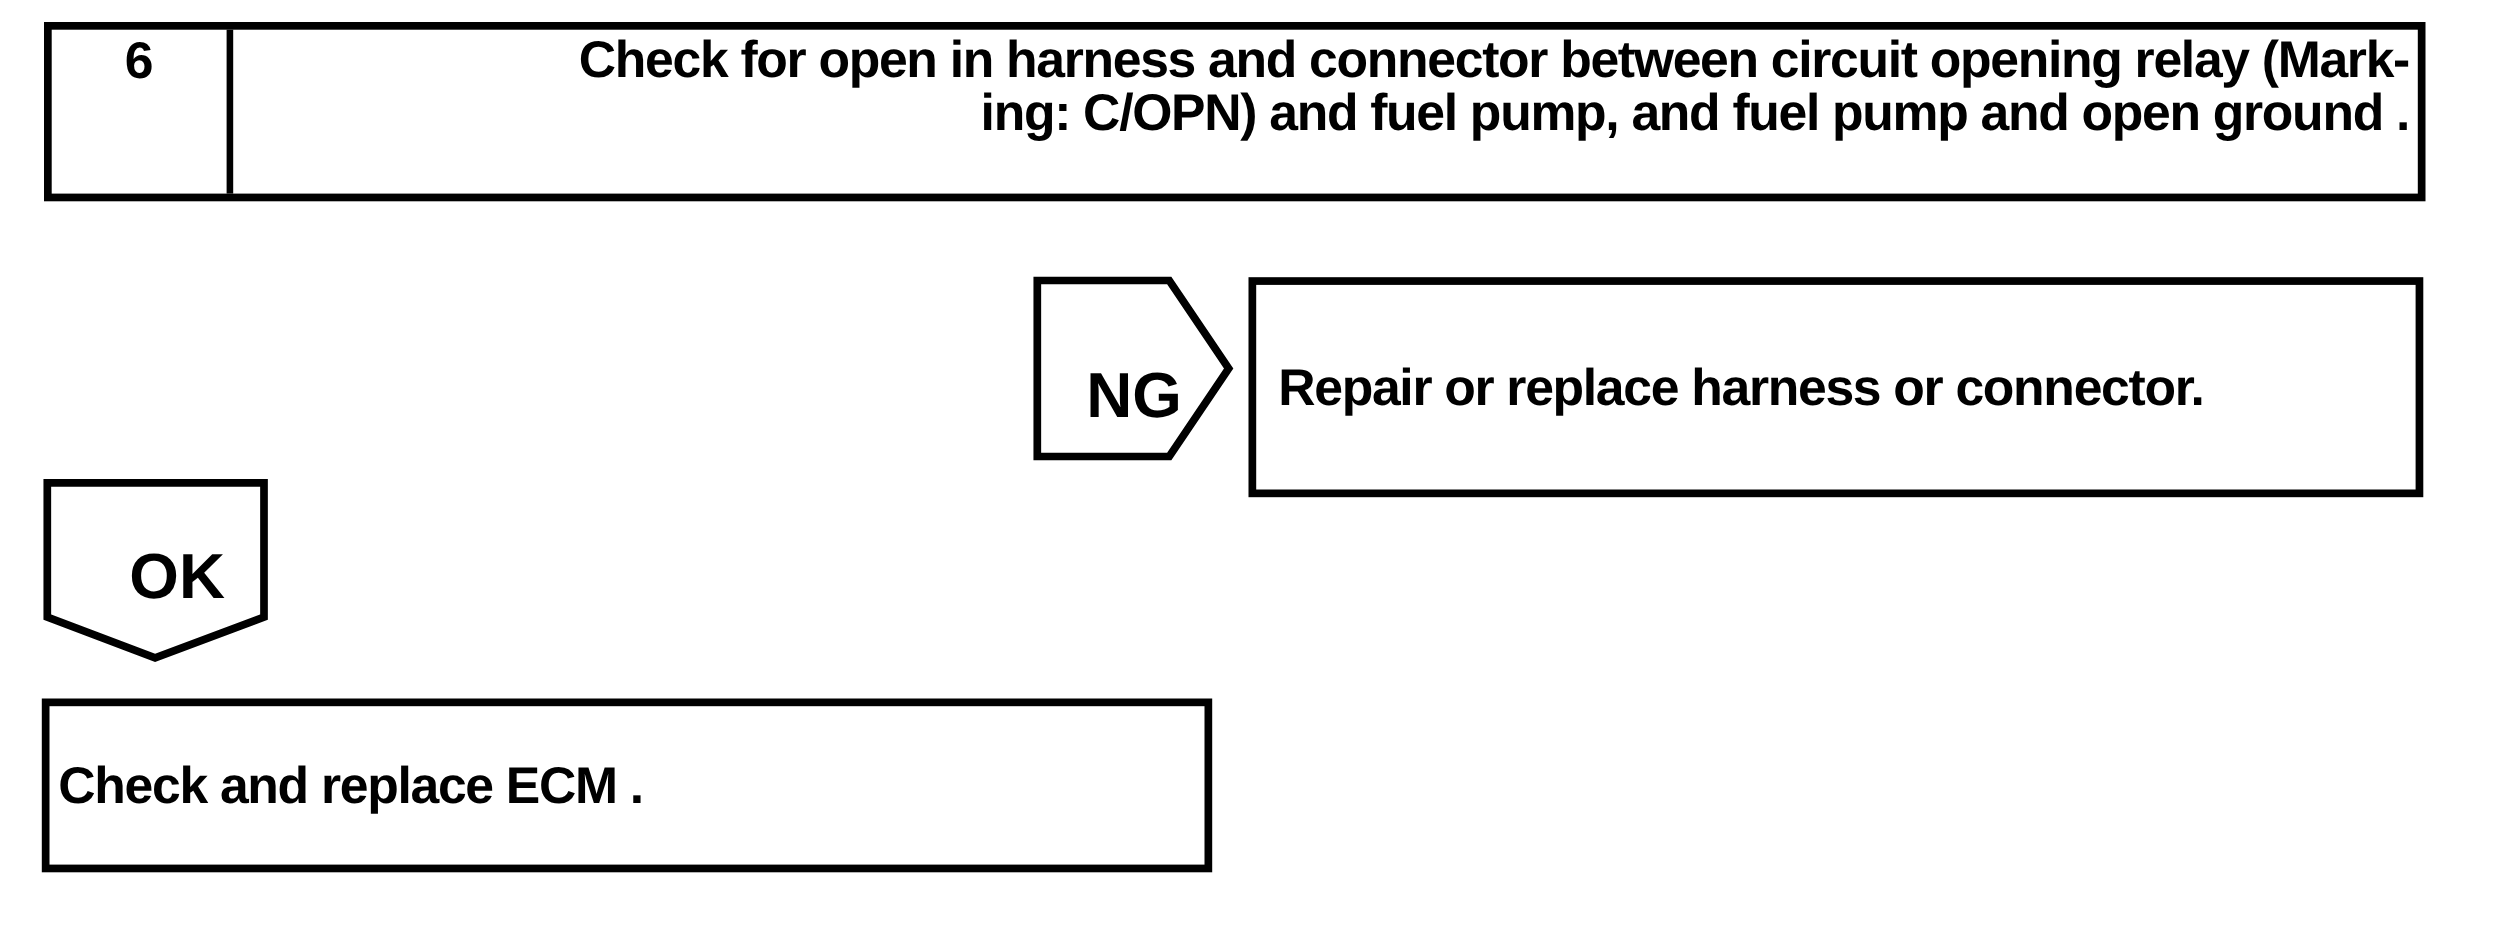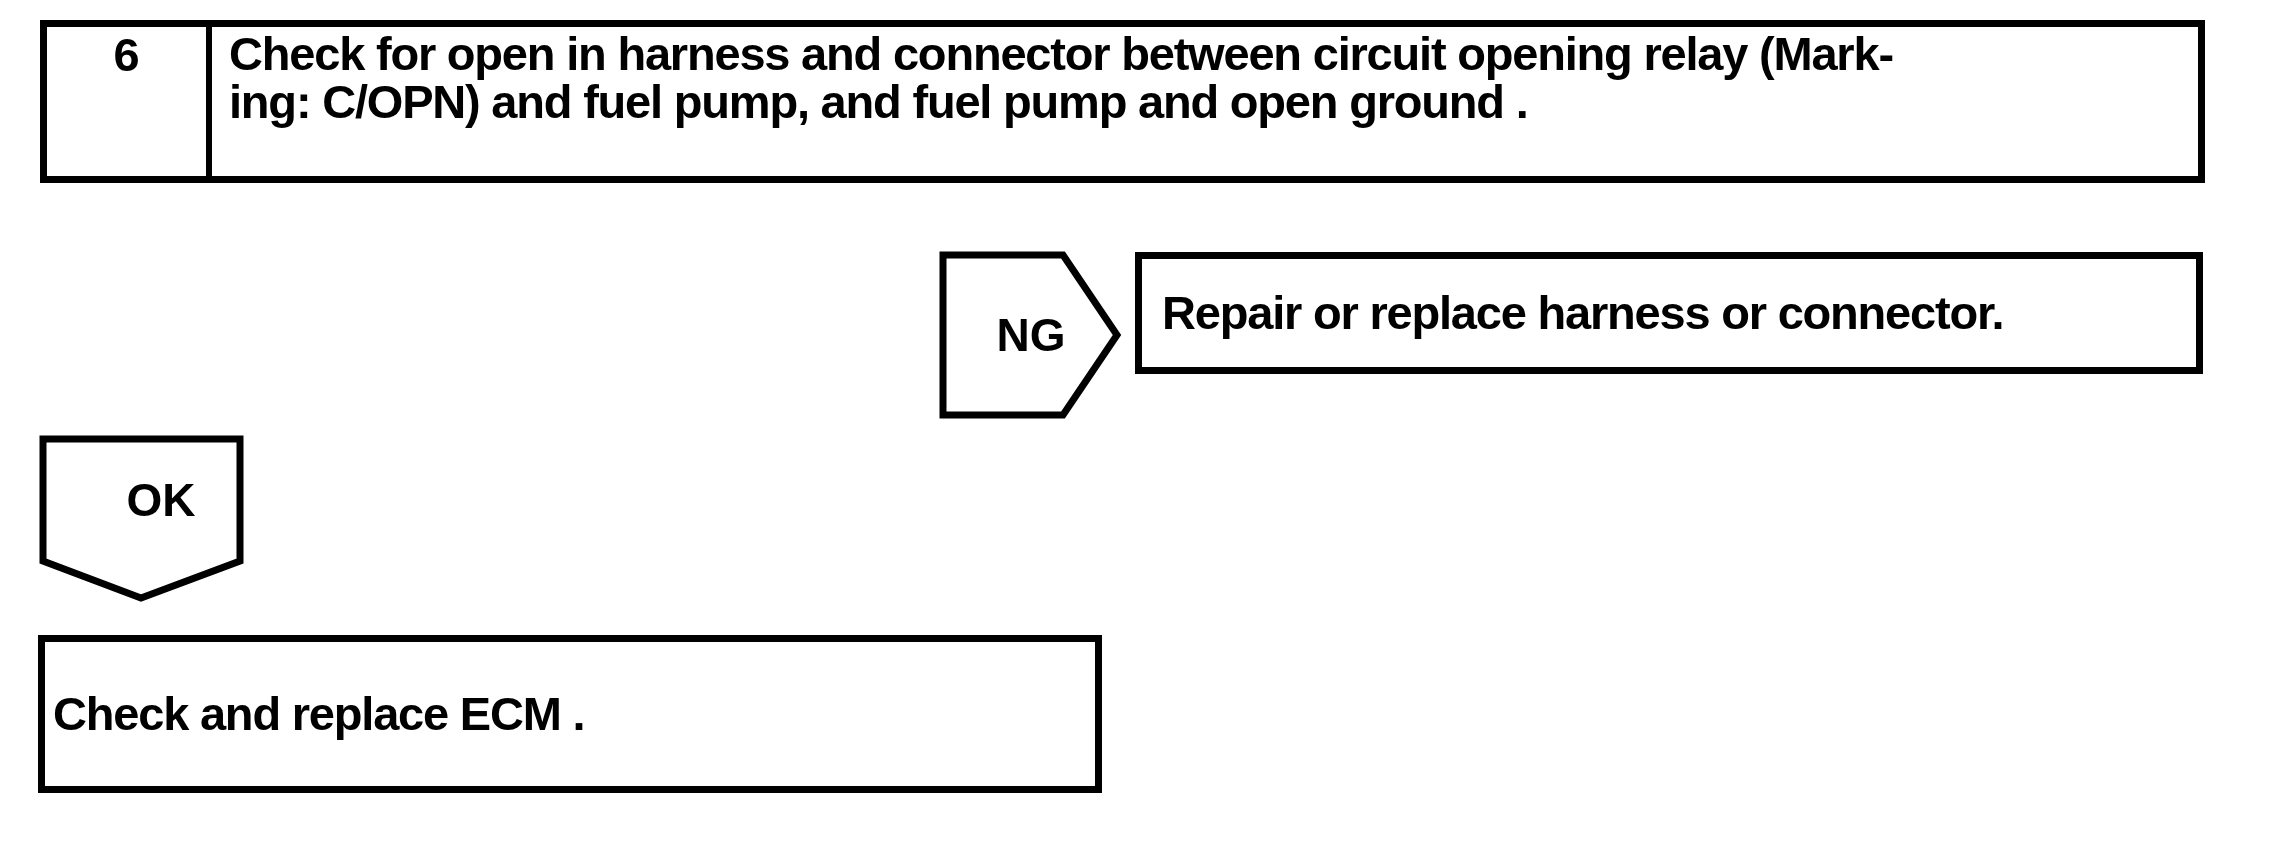--- a/index.html
+++ b/index.html
@@ -40,43 +40,45 @@
     text-align: center;
     font-size: 47px;
     line-height: 48px;
     padding-top: 4px;
     flex: 0 0 auto;
   }
   .step-text-cell {
     flex: 1 1 auto;
     padding: 3px 8px 0 17px;
     overflow: hidden;
+    text-align: right;
   }
   
   .shape-svg { position: absolute; }
   .shape-label {
     position: absolute;
     display: flex;
     align-items: center;
     justify-content: center;
-    font-size: 46px;
+    font-size: 58px;
     letter-spacing: 0px;
+    margin-top: 24px;
   }
   
   .result-box {
     position: absolute;
     border: 7px solid #000;
     box-sizing: border-box;
     display: flex;
     align-items: center;
     background: #fff;
   }
   .repair-box {
     left: 1135px; top: 252px;
-    width: 1068px; height: 122px;
+    width: 1068px; height: 200px;
     padding-left: 20px;
   }
   .ecm-box {
     left: 38px; top: 635px;
     width: 1064px; height: 158px;
     padding-left: 8px;
   }
   .ng-shape { left: 939px; top: 251px; }
   .ng-label-zone { left: 939px; top: 251px; width: 184px; height: 168px; }
   .ok-shape { left: 39px; top: 435px; }

